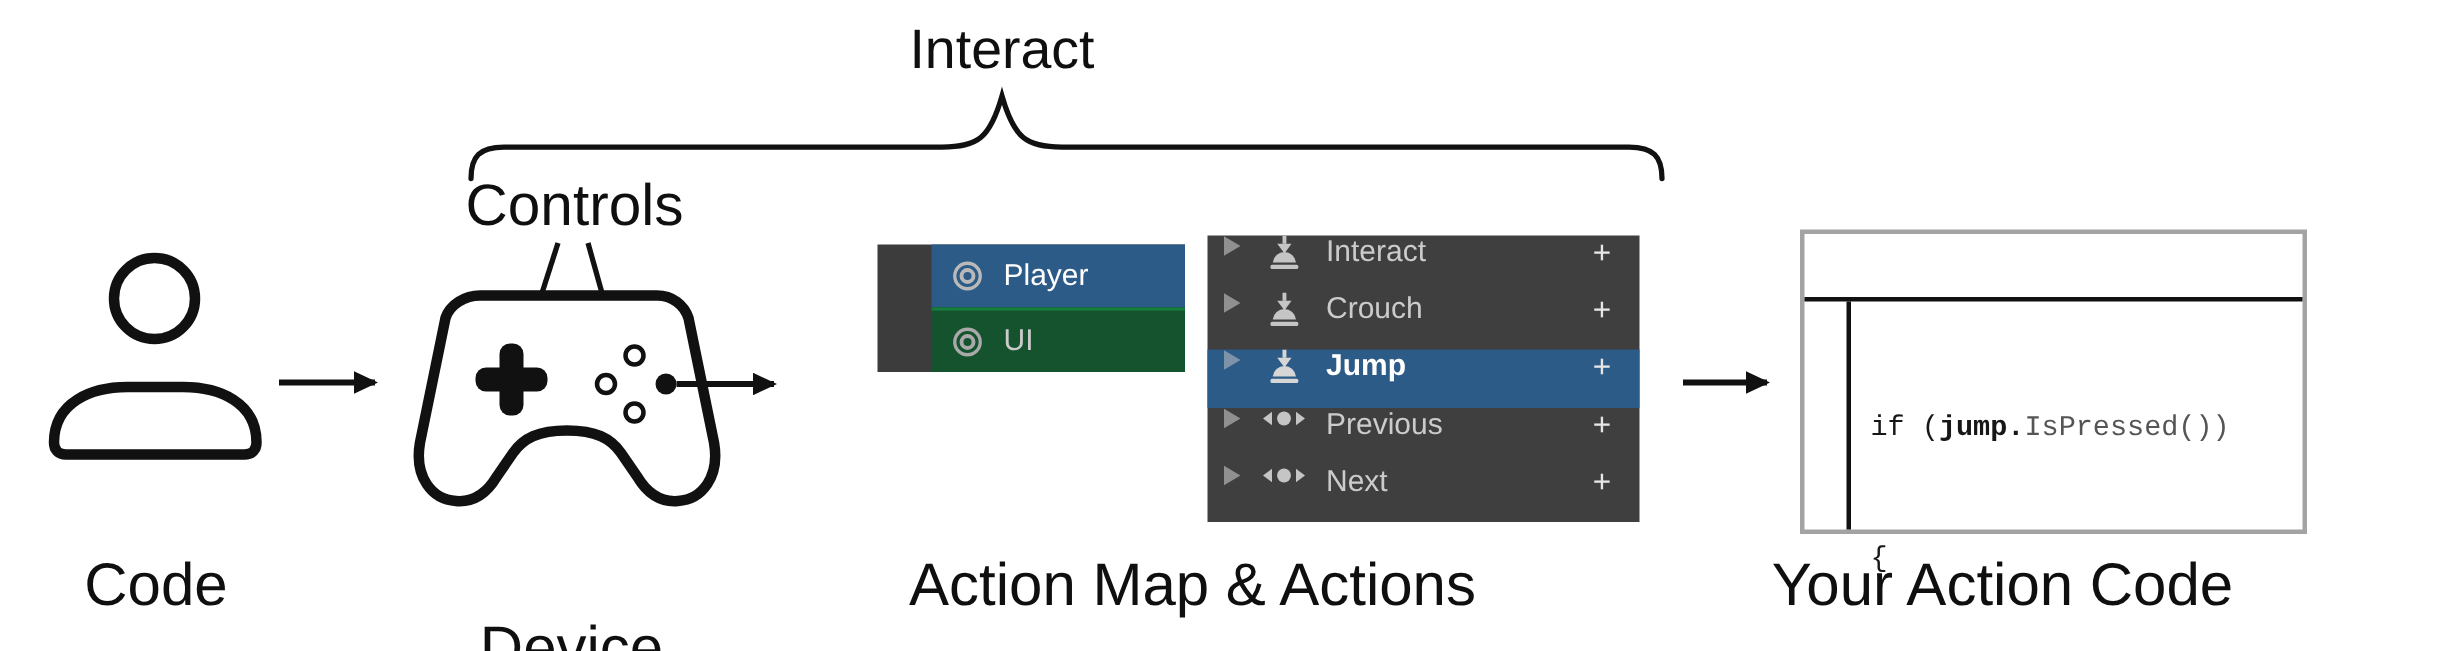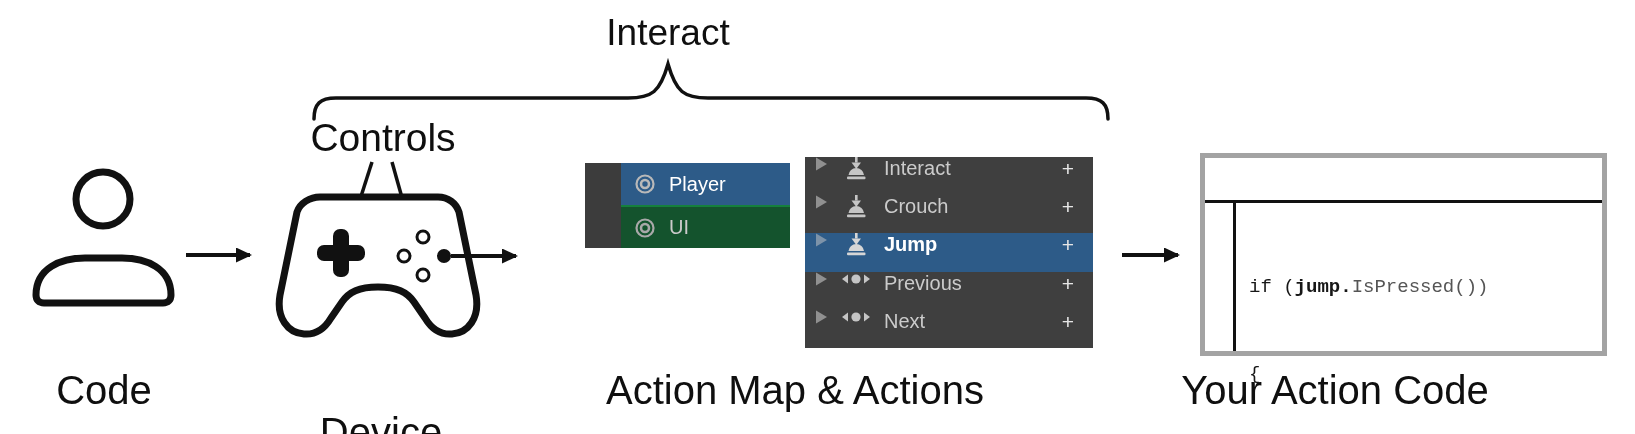--- a/index.html
+++ b/index.html
@@ -24,21 +24,21 @@
   
   .actions-panel{left:805px;top:157px;width:288px;height:191px;background:#3f3f3f;display:flex;flex-direction:column;}
   .action-row{flex:1;display:flex;align-items:flex-start;padding:0 18px 0 11px;}
   .action-row.selected{background:#2d5b88;}
   .action-row .tri{flex:0 0 auto;display:flex;margin-right:15px;}
   .action-row .aicon{flex:0 0 auto;display:flex;margin-right:14px;width:28px;justify-content:center;}
   .action-label{flex:1;font-size:20px;color:#cbcbcb;}
   .action-row.selected .action-label{color:#ffffff;font-weight:bold;}
   .action-add{flex:0 0 auto;font-size:21px;color:#e6e6e6;width:14px;text-align:center;}
   
-  .code-box{left:1200px;top:153px;width:407px;height:203px;border:5px solid #a3a3a3;box-sizing:border-box;background:#fff;}
+  .code-box{left:1200px;top:153px;width:338px;height:203px;border:3px solid #a3a3a3;box-sizing:border-box;background:#fff;}
   .code-titlebar{height:42px;border-bottom:3px solid #111;}
   .code-body{display:flex;height:calc(100% - 45px);}
   .code-gutter{width:28px;border-right:3px solid #111;flex:0 0 auto;}
   .code-text{flex:1;padding:12px 0 0 13px;font-family:"Liberation Mono","DejaVu Sans Mono",monospace;font-size:19px;line-height:29px;white-space:pre;color:#171717;}
   .code-gray{color:#555555;}
   .code-bold{font-weight:bold;}
 </style>
 </head>
 <body>
 

